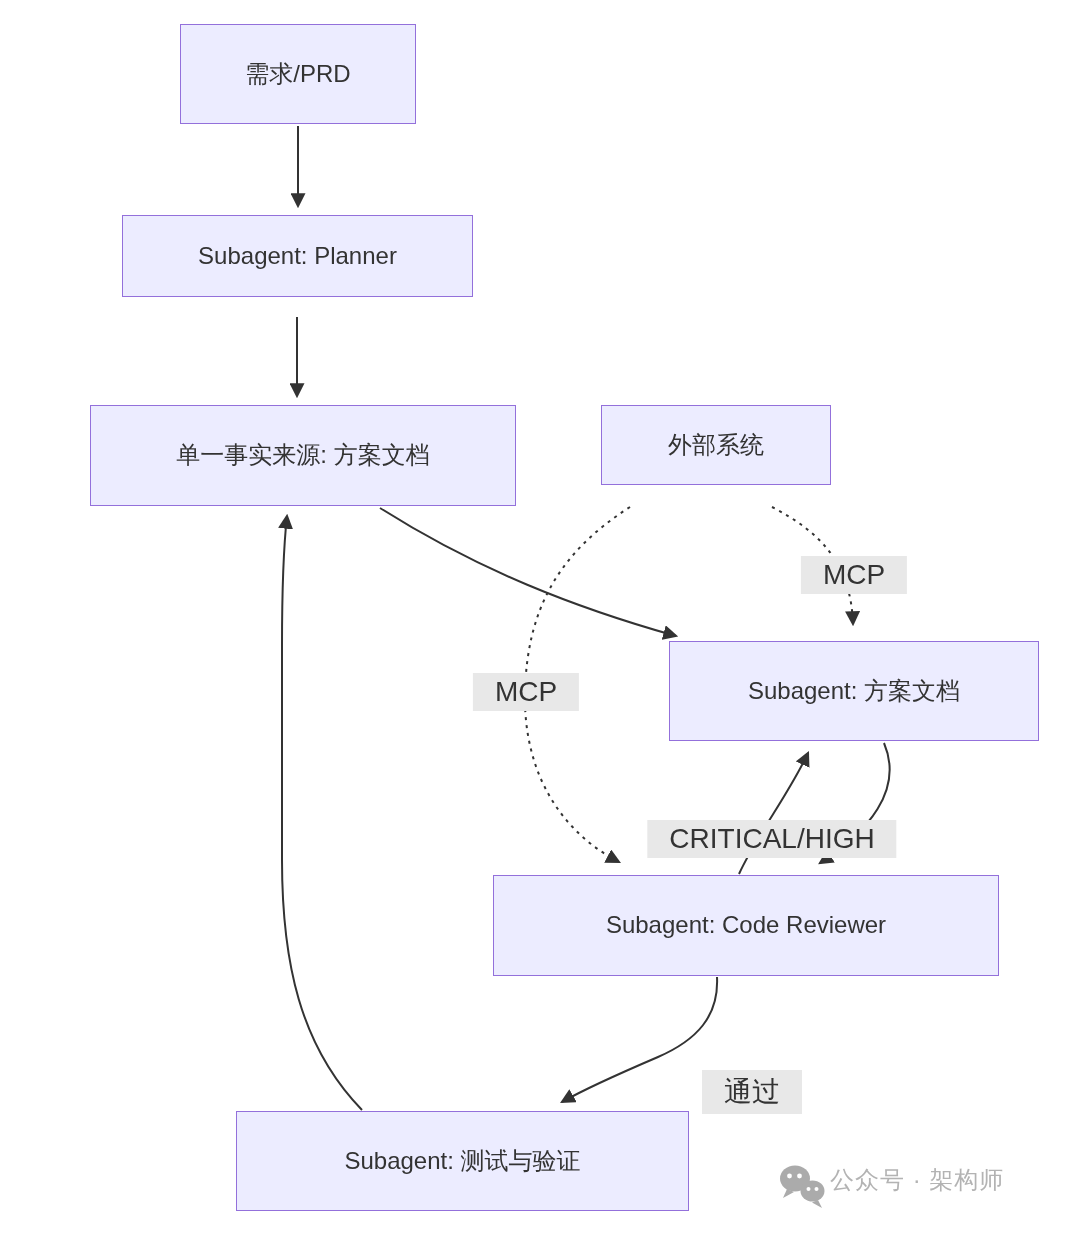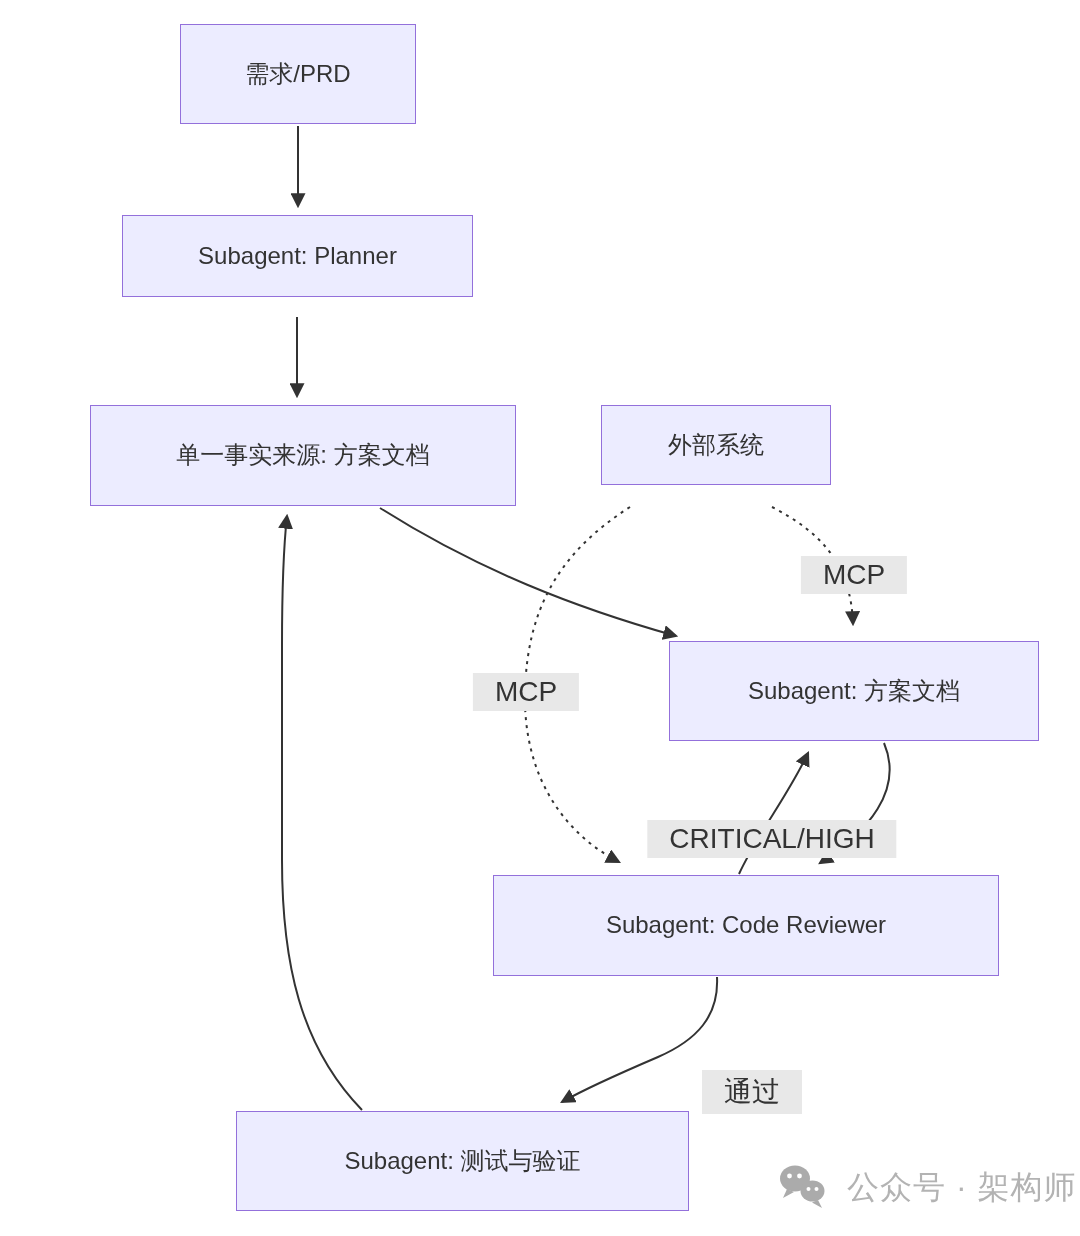--- a/index.html
+++ b/index.html
@@ -32,23 +32,23 @@
     transform:translate(-50%,-50%);
     background:var(--label-bg);
     color:var(--text);
     font-size:28px;
     padding:3px 22px;
     white-space:nowrap;
   }
   .watermark{
     position:absolute;
     left:778px;top:1164px;
-    display:flex;align-items:center;gap:19px;
+    display:flex;gap:2px;
     color:var(--watermark);
-    font-size:32px;
+    font-size:24px;
     letter-spacing:1px;
     white-space:nowrap;
   }
   .watermark .wx-icon{width:50px;height:48px;flex:0 0 auto;}
 </style>
 </head>
 <body>
 
 <div class="stage">
 

